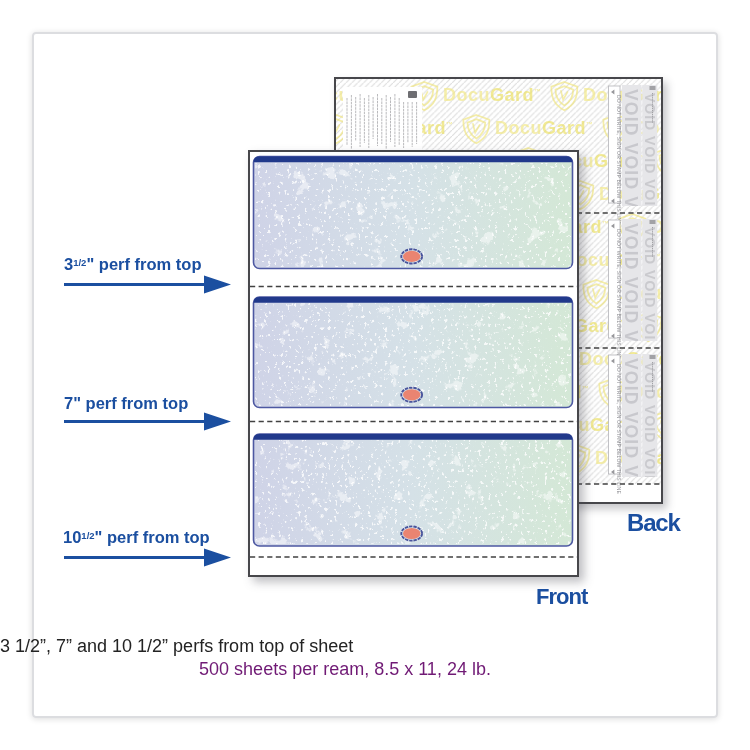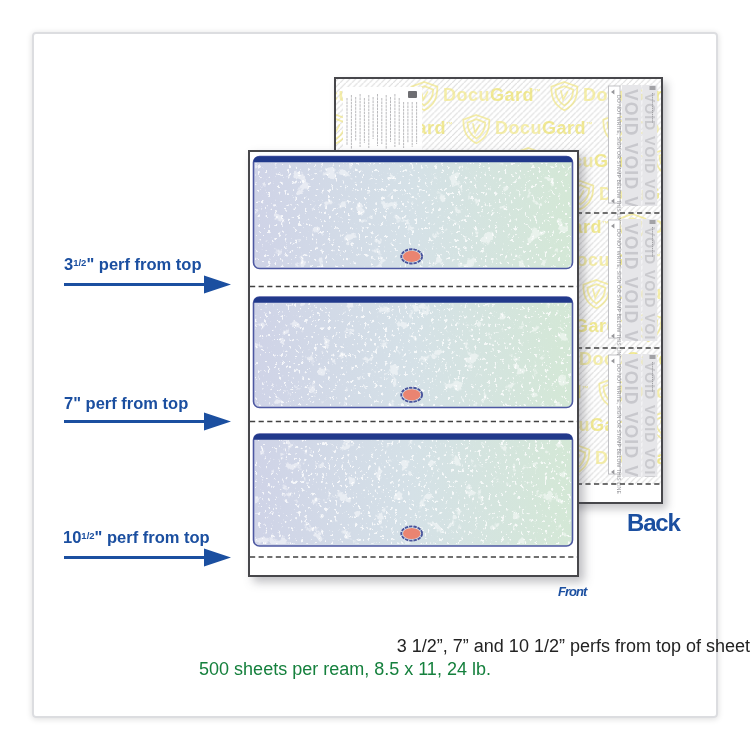--- a/index.html
+++ b/index.html
@@ -241,21 +241,21 @@
     <ellipse cx="163.7" cy="383.5" rx="10.4" ry="7.1" fill="none" stroke="#49549c" stroke-width="1.9" stroke-dasharray="3.4 0.9"></ellipse>
     <ellipse cx="163.7" cy="383.5" rx="8.7" ry="5.6" fill="#ea8471"></ellipse>
   </g>
 
   <line x1="2" y1="407" x2="329" y2="407" stroke="#424242" stroke-width="1.7" stroke-dasharray="5.2 3.4"></line>
 
   <rect x="1" y="1" width="329" height="425" fill="none" stroke="#47474b" stroke-width="2"></rect>
 </svg>
 </div>
 
-<div class="abs bluelbl" style="left:558px;top:584px;font-size:13px;letter-spacing:-1px;font-style:italic;">Front</div>
+<div class="abs bluelbl" style="left:536px;top:584px;font-size:22px;letter-spacing:-1px;">Front</div>
 
 <div class="abs bluelbl" style="left:64px;top:254.5px;font-size:16.5px;">3<sup style="font-size:9.5px;vertical-align:4.5px;line-height:0;">1/2</sup>" perf from top</div>
 
 <svg class="abs" style="left:63px;top:274px;" width="170" height="21">
   <line x1="1" y1="10.5" x2="144" y2="10.5" stroke="#1b4fa0" stroke-width="3.2"></line>
   <path d="M 141 1.5 L 168 10.5 L 141 19.5 z" fill="#1b4fa0"></path>
 </svg>
 
 <div class="abs bluelbl" style="left:64px;top:393.5px;font-size:16.5px;">7" perf from top</div>
 
@@ -264,15 +264,15 @@
   <path d="M 141 1.5 L 168 10.5 L 141 19.5 z" fill="#1b4fa0"></path>
 </svg>
 
 <div class="abs bluelbl" style="left:63px;top:527.5px;font-size:16.5px;">10<sup style="font-size:9.5px;vertical-align:4.5px;line-height:0;">1/2</sup>" perf from top</div>
 
 <svg class="abs" style="left:63px;top:547px;" width="170" height="21">
   <line x1="1" y1="10.5" x2="144" y2="10.5" stroke="#1b4fa0" stroke-width="3.2"></line>
   <path d="M 141 1.5 L 168 10.5 L 141 19.5 z" fill="#1b4fa0"></path>
 </svg>
 
-<div class="abs" style="left:0;top:636px;width:750px;text-align:right;font-size:18px;color:#232323;">3 1/2”, 7” and 10 1/2” perfs from top of sheet</div>
-
-<div class="abs" style="left:0;top:659px;width:690px;text-align:center;font-size:18px;color:#15803d;">500 sheets per ream, 8.5 x 11, 24 lb.</div>
+<div class="abs" style="left:0;top:636px;width:750px;text-align:left;font-size:18px;color:#232323;">3 1/2”, 7” and 10 1/2” perfs from top of sheet</div>
+
+<div class="abs" style="left:0;top:659px;width:690px;text-align:center;font-size:18px;color:#701a75;">500 sheets per ream, 8.5 x 11, 24 lb.</div>
 
 </body></html>

